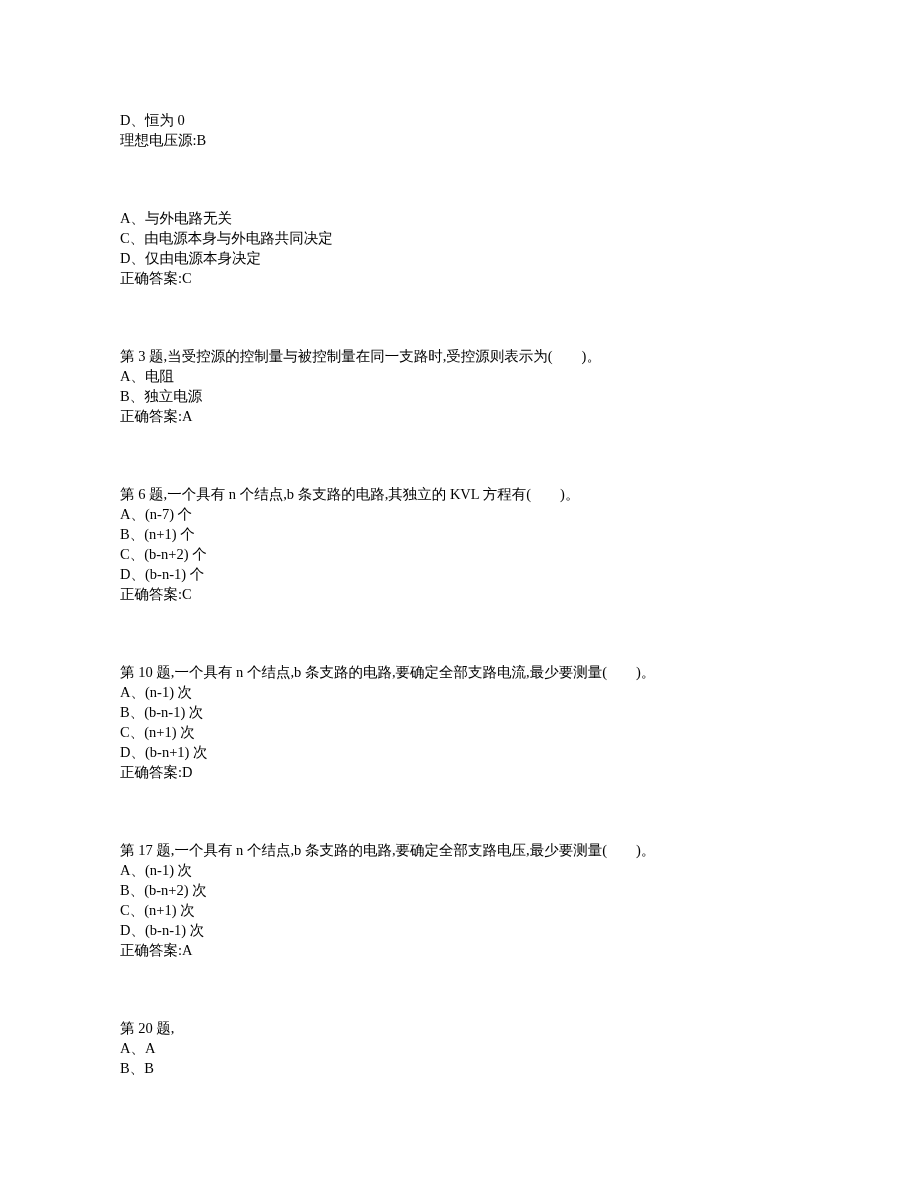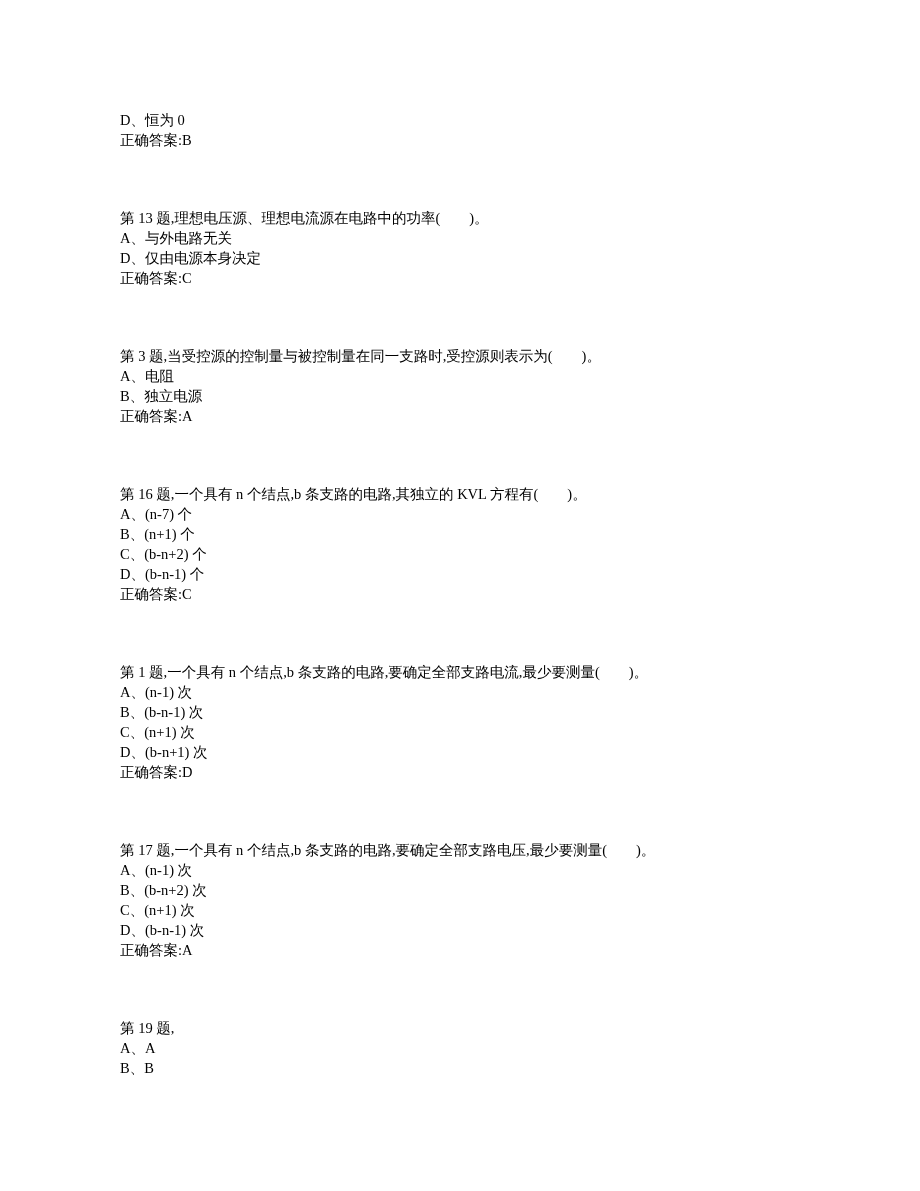--- a/index.html
+++ b/index.html
@@ -20,62 +20,62 @@
   }
   .line { white-space: pre; }
   .gap  { height: 58px; }
 </style>
 </head>
 <body>
 
 <div class="page">
 
   <div class="line">D、恒为 0</div>
-  <div class="line">正确答案:B</div>
+  <div class="line">理想电压源:B</div>
 
   <div class="gap"></div>
 
-  <div class="line">第 13 题,理想电压源、理想电流源在电路中的功率(　　)。</div>
   <div class="line">A、与外电路无关</div>
+  <div class="line">C、由电源本身与外电路共同决定</div>
   <div class="line">D、仅由电源本身决定</div>
   <div class="line">正确答案:C</div>
 
   <div class="gap"></div>
 
   <div class="line">第 3 题,当受控源的控制量与被控制量在同一支路时,受控源则表示为(　　)。</div>
   <div class="line">A、电阻</div>
   <div class="line">B、独立电源</div>
   <div class="line">正确答案:A</div>
 
   <div class="gap"></div>
 
-  <div class="line">第 16 题,一个具有 n 个结点,b 条支路的电路,其独立的 KVL 方程有(　　)。</div>
+  <div class="line">第 6 题,一个具有 n 个结点,b 条支路的电路,其独立的 KVL 方程有(　　)。</div>
   <div class="line">A、(n-7) 个</div>
   <div class="line">B、(n+1) 个</div>
   <div class="line">C、(b-n+2) 个</div>
   <div class="line">D、(b-n-1) 个</div>
   <div class="line">正确答案:C</div>
 
   <div class="gap"></div>
 
-  <div class="line">第 1 题,一个具有 n 个结点,b 条支路的电路,要确定全部支路电流,最少要测量(　　)。</div>
+  <div class="line">第 10 题,一个具有 n 个结点,b 条支路的电路,要确定全部支路电流,最少要测量(　　)。</div>
   <div class="line">A、(n-1) 次</div>
   <div class="line">B、(b-n-1) 次</div>
   <div class="line">C、(n+1) 次</div>
   <div class="line">D、(b-n+1) 次</div>
   <div class="line">正确答案:D</div>
 
   <div class="gap"></div>
 
   <div class="line">第 17 题,一个具有 n 个结点,b 条支路的电路,要确定全部支路电压,最少要测量(　　)。</div>
   <div class="line">A、(n-1) 次</div>
   <div class="line">B、(b-n+2) 次</div>
   <div class="line">C、(n+1) 次</div>
   <div class="line">D、(b-n-1) 次</div>
   <div class="line">正确答案:A</div>
 
   <div class="gap"></div>
 
-  <div class="line">第 19 题,</div>
+  <div class="line">第 20 题,</div>
   <div class="line">A、A</div>
   <div class="line">B、B</div>
 
 </div>
 
 </body></html>

